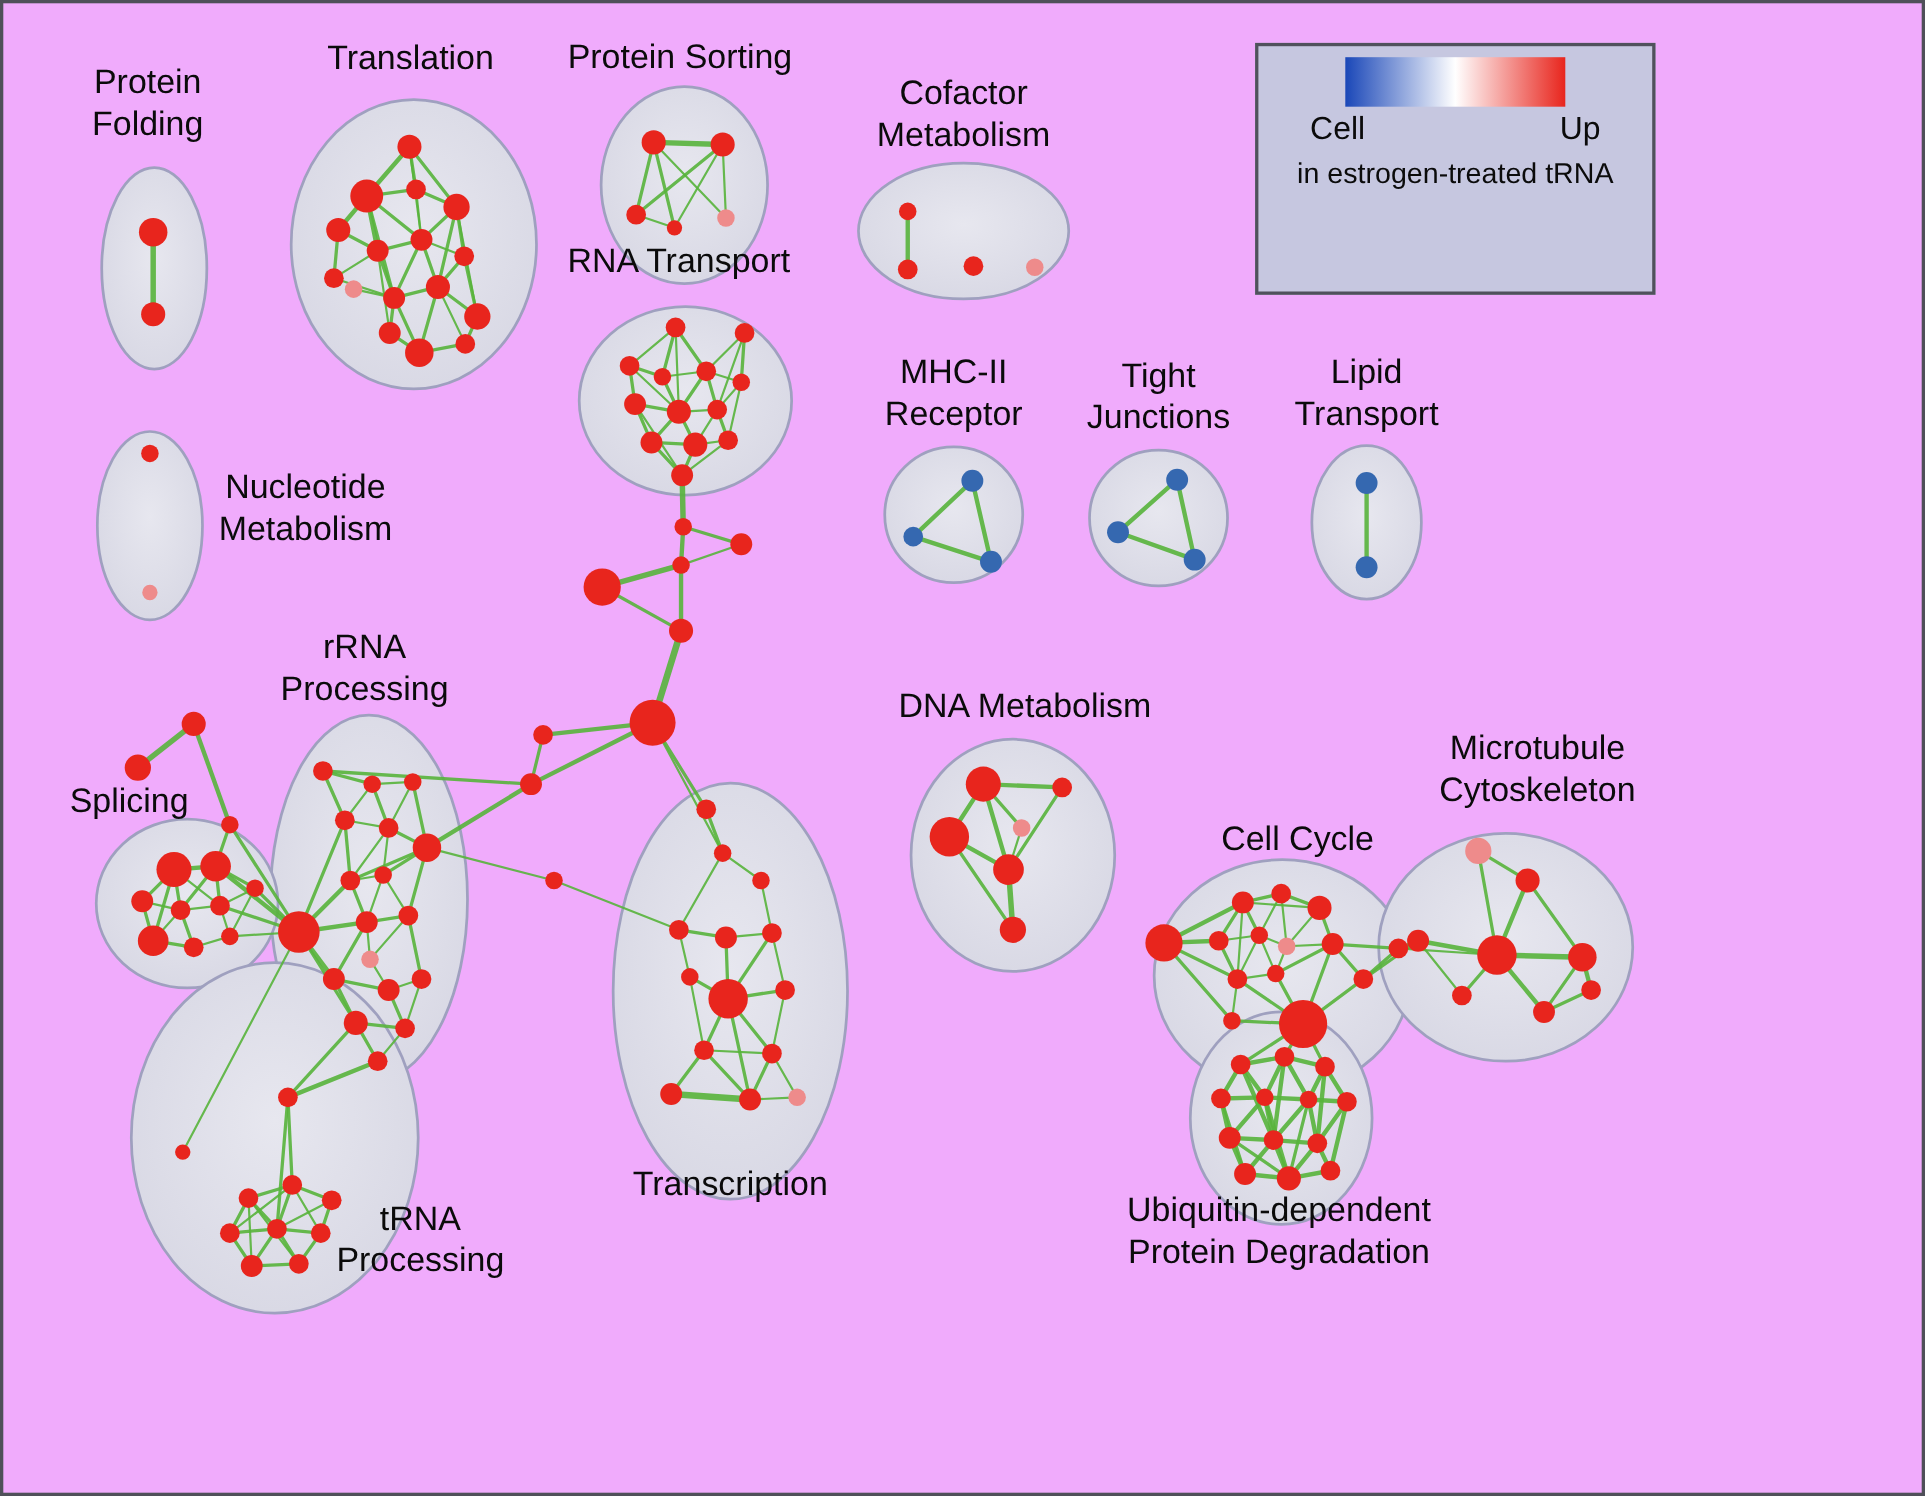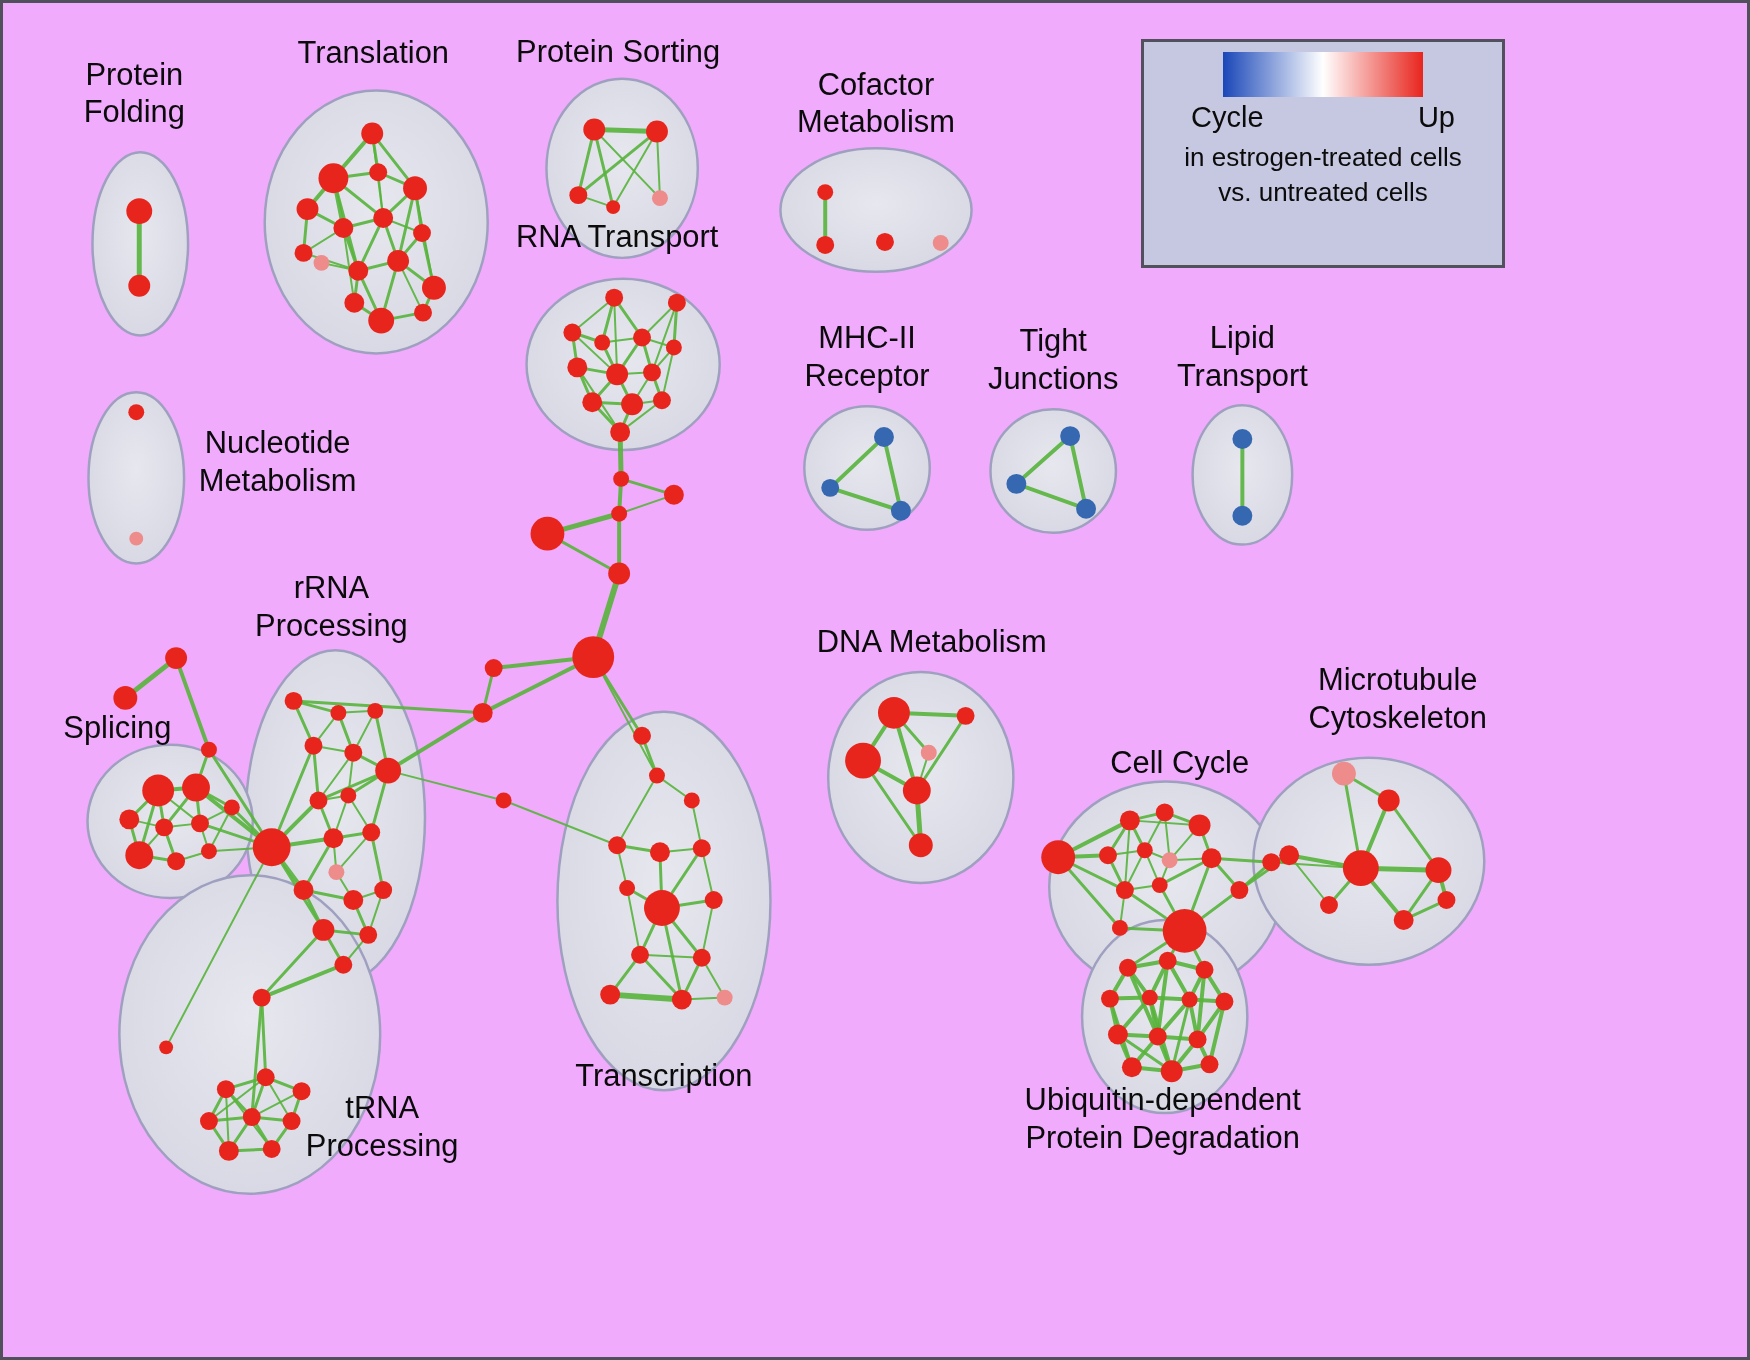--- a/index.html
+++ b/index.html
@@ -551,20 +551,19 @@
         <text x="1400" y="690" class="cluster-label">Microtubule</text>
         <text x="1400" y="728" class="cluster-label">Cytoskeleton</text>
         <text x="1164" y="1112" class="cluster-label">Ubiquitin-dependent</text>
         <text x="1164" y="1150" class="cluster-label">Protein Degradation</text>
       </g>
   </svg>
 
   <div class="legend">
     <div class="legend-bar" style="background: linear-gradient(90deg, rgb(26, 71, 184) 0%, rgb(255, 255, 255) 50%, rgb(232, 37, 29) 100%);"></div>
     <div class="legend-row">
-      <span>Cycle</span>
+      <span>Cell</span>
       <span>Up</span>
     </div>
-    <div class="legend-sub first">in estrogen-treated cells</div>
-    <div class="legend-sub">vs. untreated cells</div>
+    <div class="legend-sub first">in estrogen-treated tRNA</div>
   </div>
 
 </div>
 
 </body></html>

